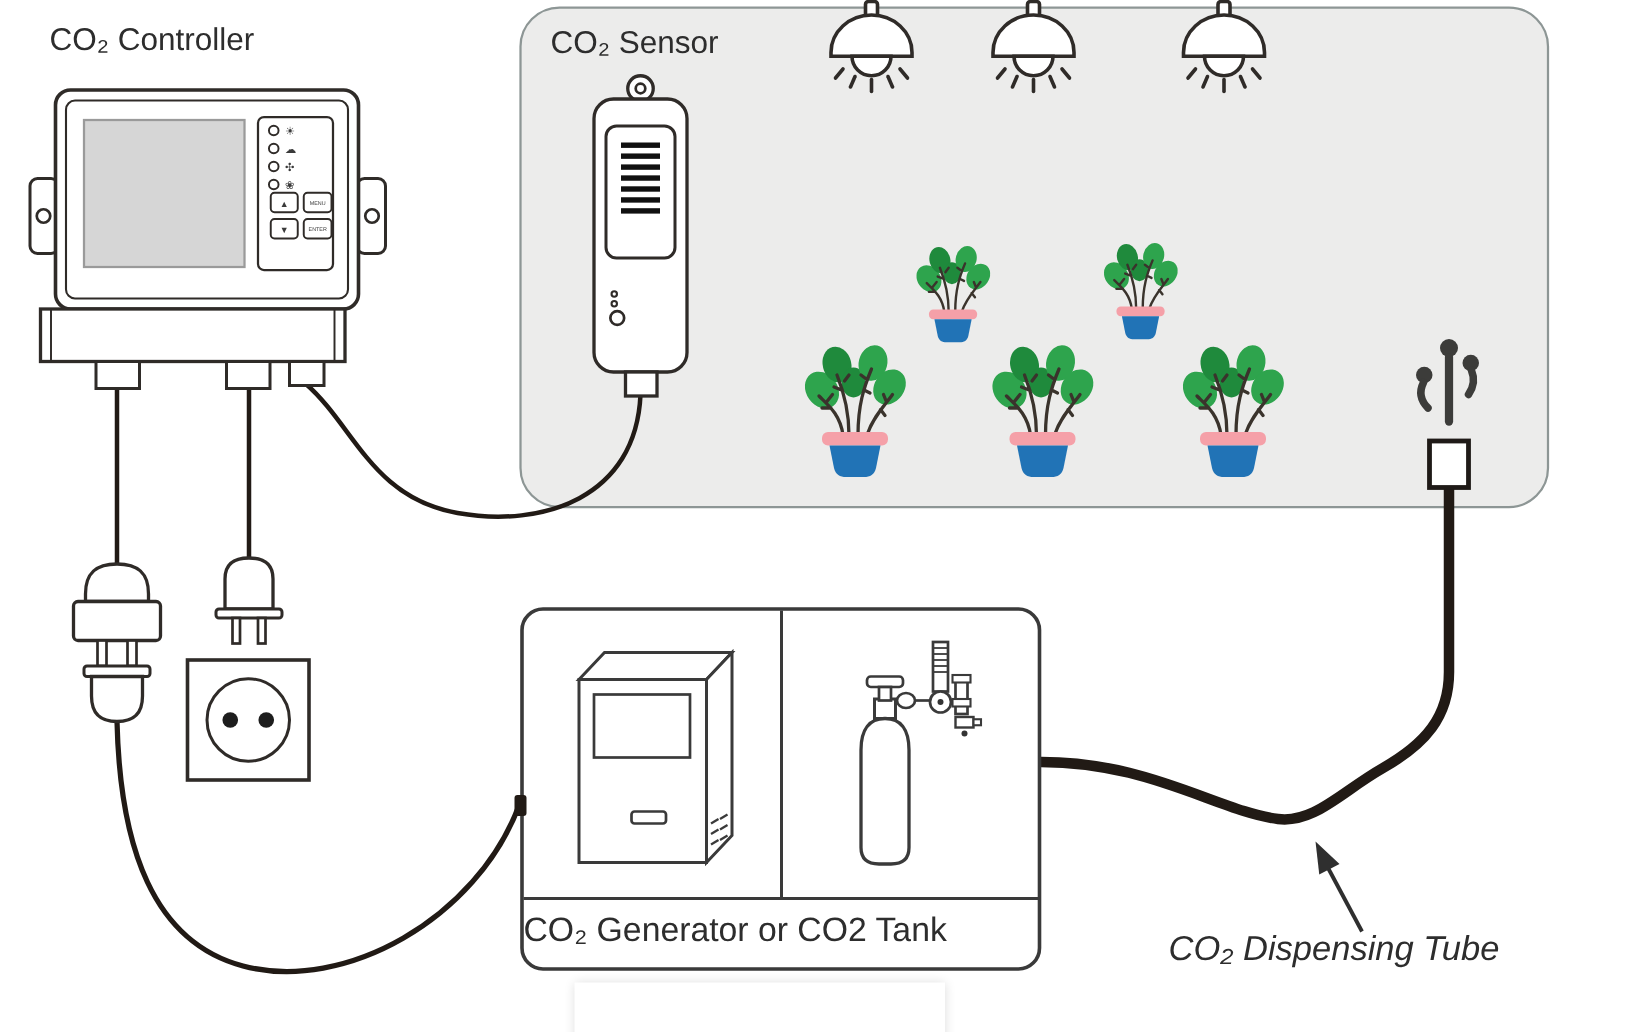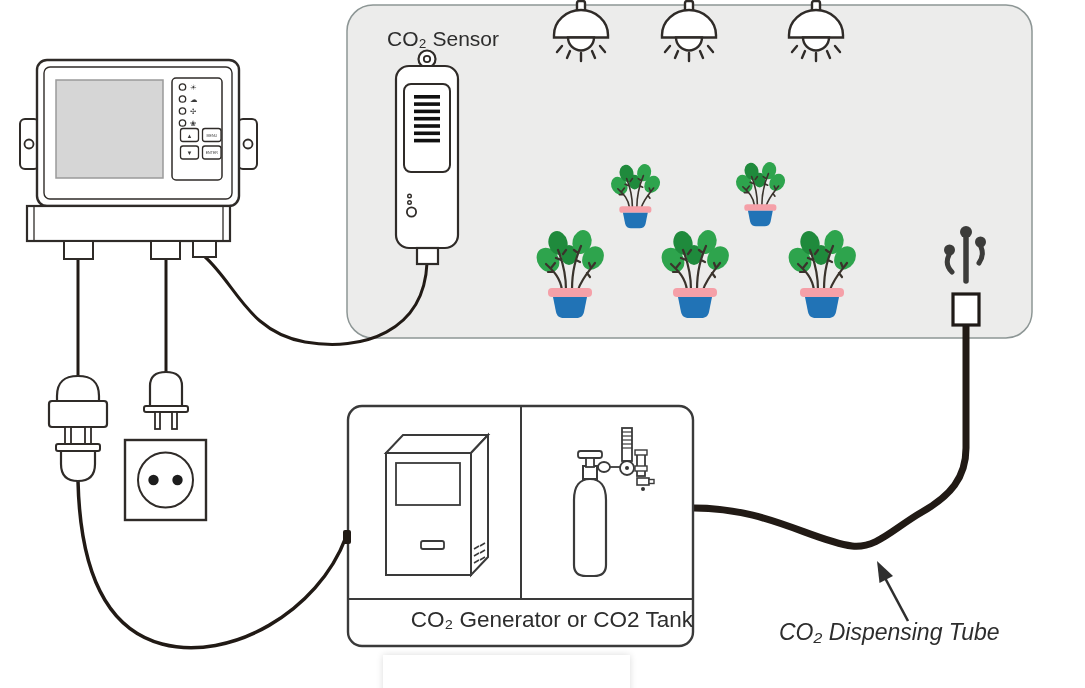--- a/index.html
+++ b/index.html
@@ -5,22 +5,22 @@
   html,body { margin:0; padding:0; background:#ffffff; }
   #stage {
     position:relative; width:1085px; height:688px; overflow:hidden;
     background:#ffffff;
     font-family:"Liberation Sans","DejaVu Sans",sans-serif;
     color:#2d2d2d;
   }
   #stage svg.scene { position:absolute; left:0; top:0; }
   .lbl { position:absolute; white-space:nowrap; color:#2d2d2d; }
   .lbl-controller { left:33px; top:15px;  font-size:21px; }
-  .lbl-sensor     { left:367px; top:27px; font-size:21px;margin-left:20px; }
-  .lbl-generator  { left:349px; top:607px; width:344px; text-align:right; font-size:22.5px; }
+  .lbl-sensor     { left:367px; top:17px; font-size:21px; }
+  .lbl-generator  { left:349px; top:607px; width:344px; text-align:left; font-size:22.5px; }
   .lbl-dispense   { left:779px; top:619px; font-size:23px;font-style:italic; }
   .bottom-card {
     position:absolute; left:383px; top:655px; width:247px; height:40px;
     background:#ffffff; box-shadow:0 0 7px rgba(0,0,0,0.14);
   }
   .btn-txt { font-family:"Liberation Sans","DejaVu Sans",sans-serif; fill:#3a3a3a; }
 </style>
 </head>
 <body>
 
@@ -241,19 +241,20 @@
     <rect x="151" y="241" width="29" height="18" stroke-width="2"></rect>
     <rect x="193" y="241" width="23" height="16" stroke-width="2"></rect>
   </g>
 
   <g>
     <line x1="884.5" y1="577" x2="908" y2="621" stroke="#2f2f2f" stroke-width="2.6"></line>
     <polygon points="877,561 879.5,583 893,576" fill="#2f2f2f" stroke="none"></polygon>
   </g>
 </svg>
 
+<div class="lbl lbl-controller">CO₂ Controller</div>
 <div class="lbl lbl-sensor">CO₂ Sensor</div>
 <div class="lbl lbl-generator">CO₂ Generator or CO2 Tank</div>
 <div class="lbl lbl-dispense">CO₂ Dispensing Tube</div>
 
 <div class="bottom-card"></div>
 
 </div>
 
 </body></html>

